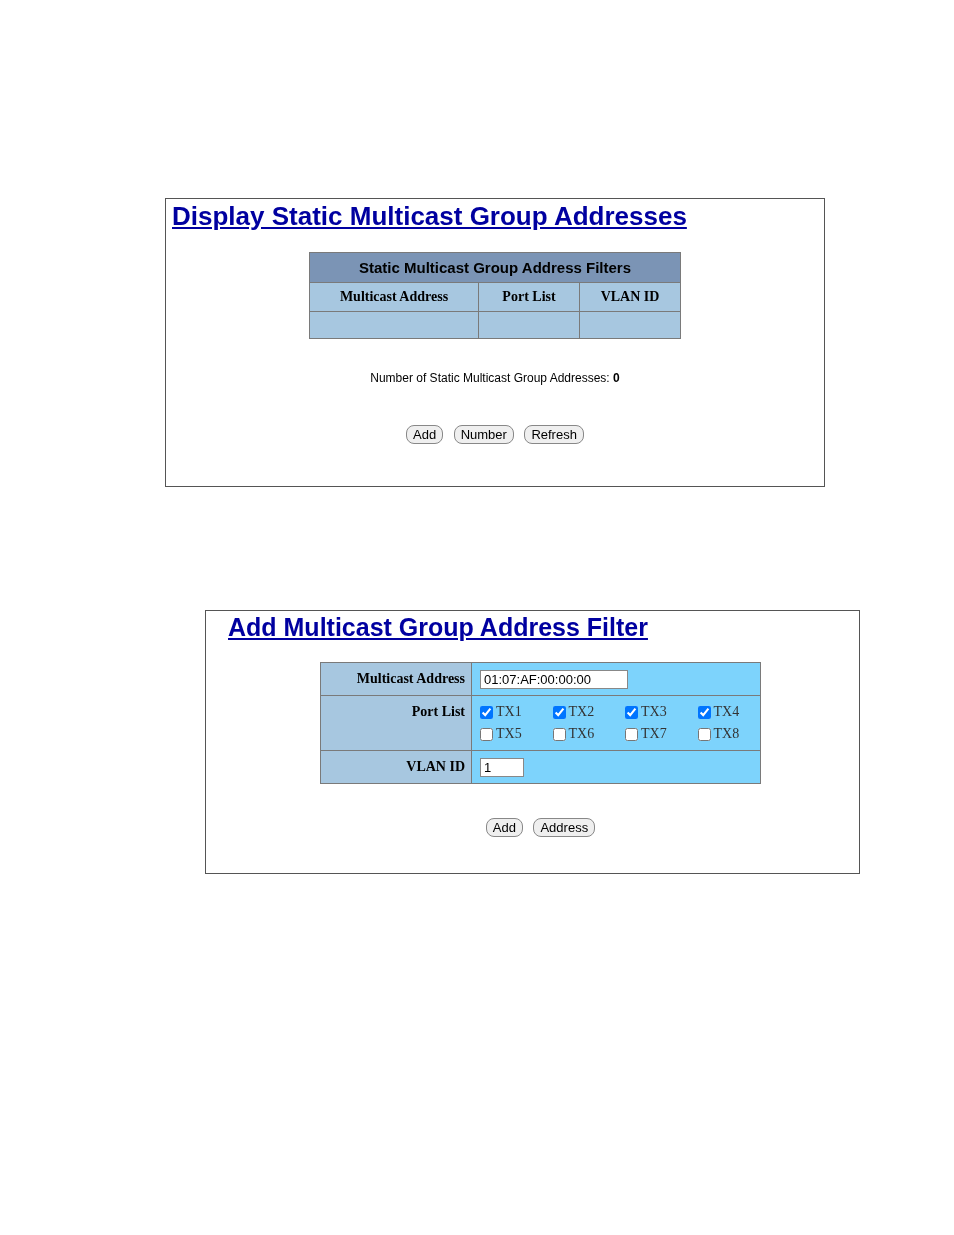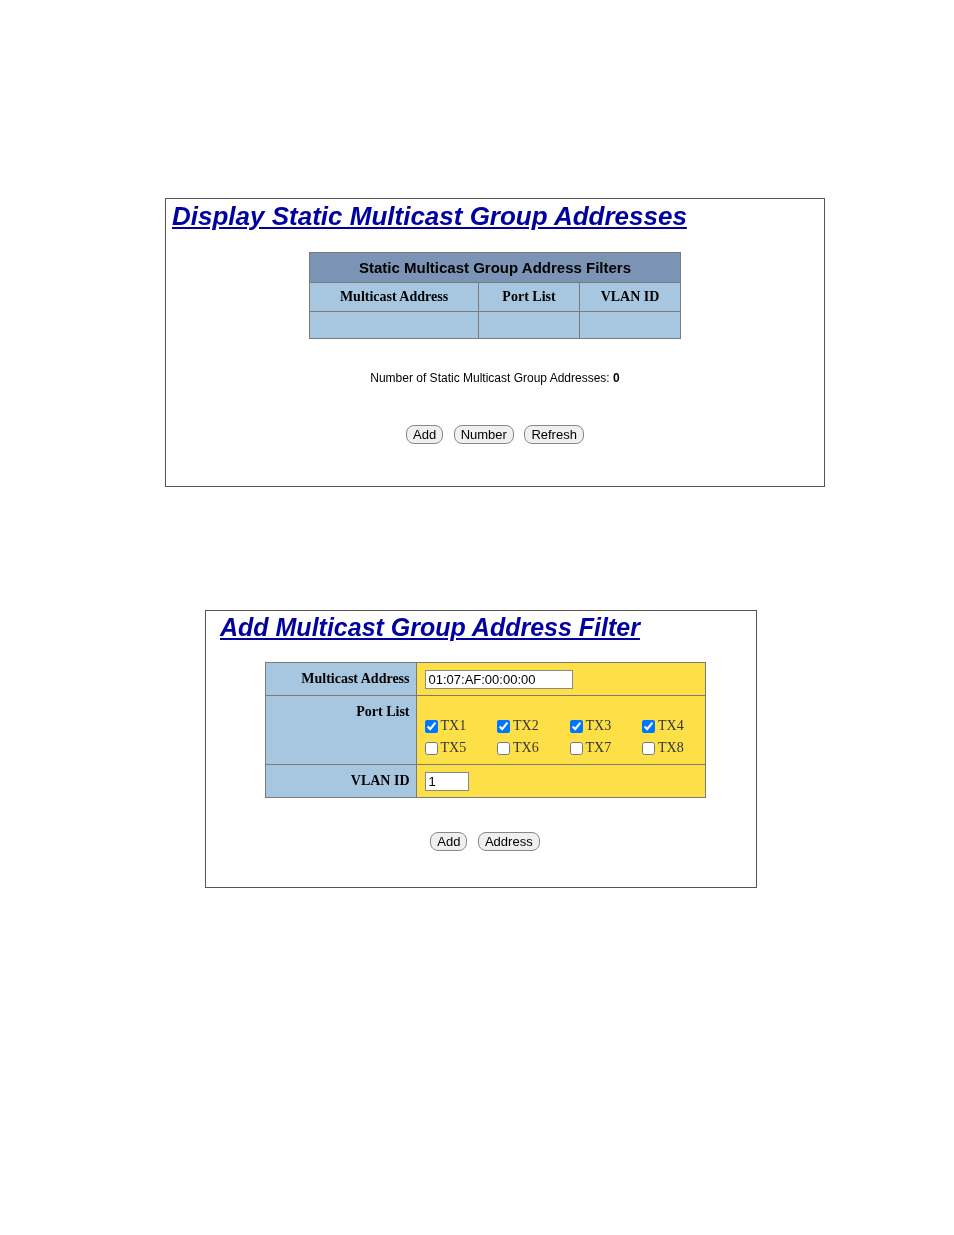--- a/index.html
+++ b/index.html
@@ -15,33 +15,32 @@
     margin: 0 auto;
     box-sizing: border-box;
   }
   .panel1 {
     width: 660px;
     margin-top: 198px;
     margin-left: 165px;
     padding: 0 6px 26px 6px;
   }
   .panel2 {
-    width: 552px;
+    width: 655px;
     margin-top: 123px;
     margin-left: 205px;
-    padding: 0 6px 20px 14px;
+    padding: 0 6px 20px 22px;
   }
   .page-title {
     font-family: Verdana, Arial, sans-serif;
     font-weight: bold;
     text-decoration: underline;
     color: #0000a0;
     margin: 2px 0 20px 0;
     text-align: left;
-    font-style: italic;
   }
   .panel1 .page-title { font-size: 26px; }
   .panel2 .page-title { font-size: 25px; }
   table.data-table {
     border-collapse: collapse;
     margin: 0 auto;
     border: 1px solid #7a7a7a;
   }
   table.data-table th, table.data-table td {
     border: 1px solid #7a7a7a;
@@ -103,42 +102,41 @@
     background: #a7c7e0;
     font-family: "Times New Roman", serif;
     font-weight: bold;
     font-size: 14px;
     text-align: right;
     padding: 8px 6px;
     vertical-align: top;
     width: 138px;
   }
   .field-cell {
-    background: #fde047;
+    background: #7dd3fc;
     padding: 6px 8px;
     width: 272px;
   }
   input[type="text"] {
     font-family: Arial, sans-serif;
     font-size: 13px;
     padding: 1px 3px;
     border: 1px solid #888;
     background: #fff;
   }
   .addr-input { width: 140px; }
   .vlan-input { width: 36px; }
   .port-grid {
     display: grid;
     grid-template-columns: repeat(4, auto);
     gap: 6px 18px;
     font-family: "Times New Roman", serif;
     font-size: 14px;
     color: #333;
     padding: 2px 0;
-    margin-top: 14px;
   }
   .port-item { display: flex; align-items: center; }
   .port-item input { margin: 0 3px 0 0; }
 </style>
 </head>
 <body>
 
 <div class="panel panel1">
   <div class="page-title">Display Static Multicast Group Addresses</div>
 

